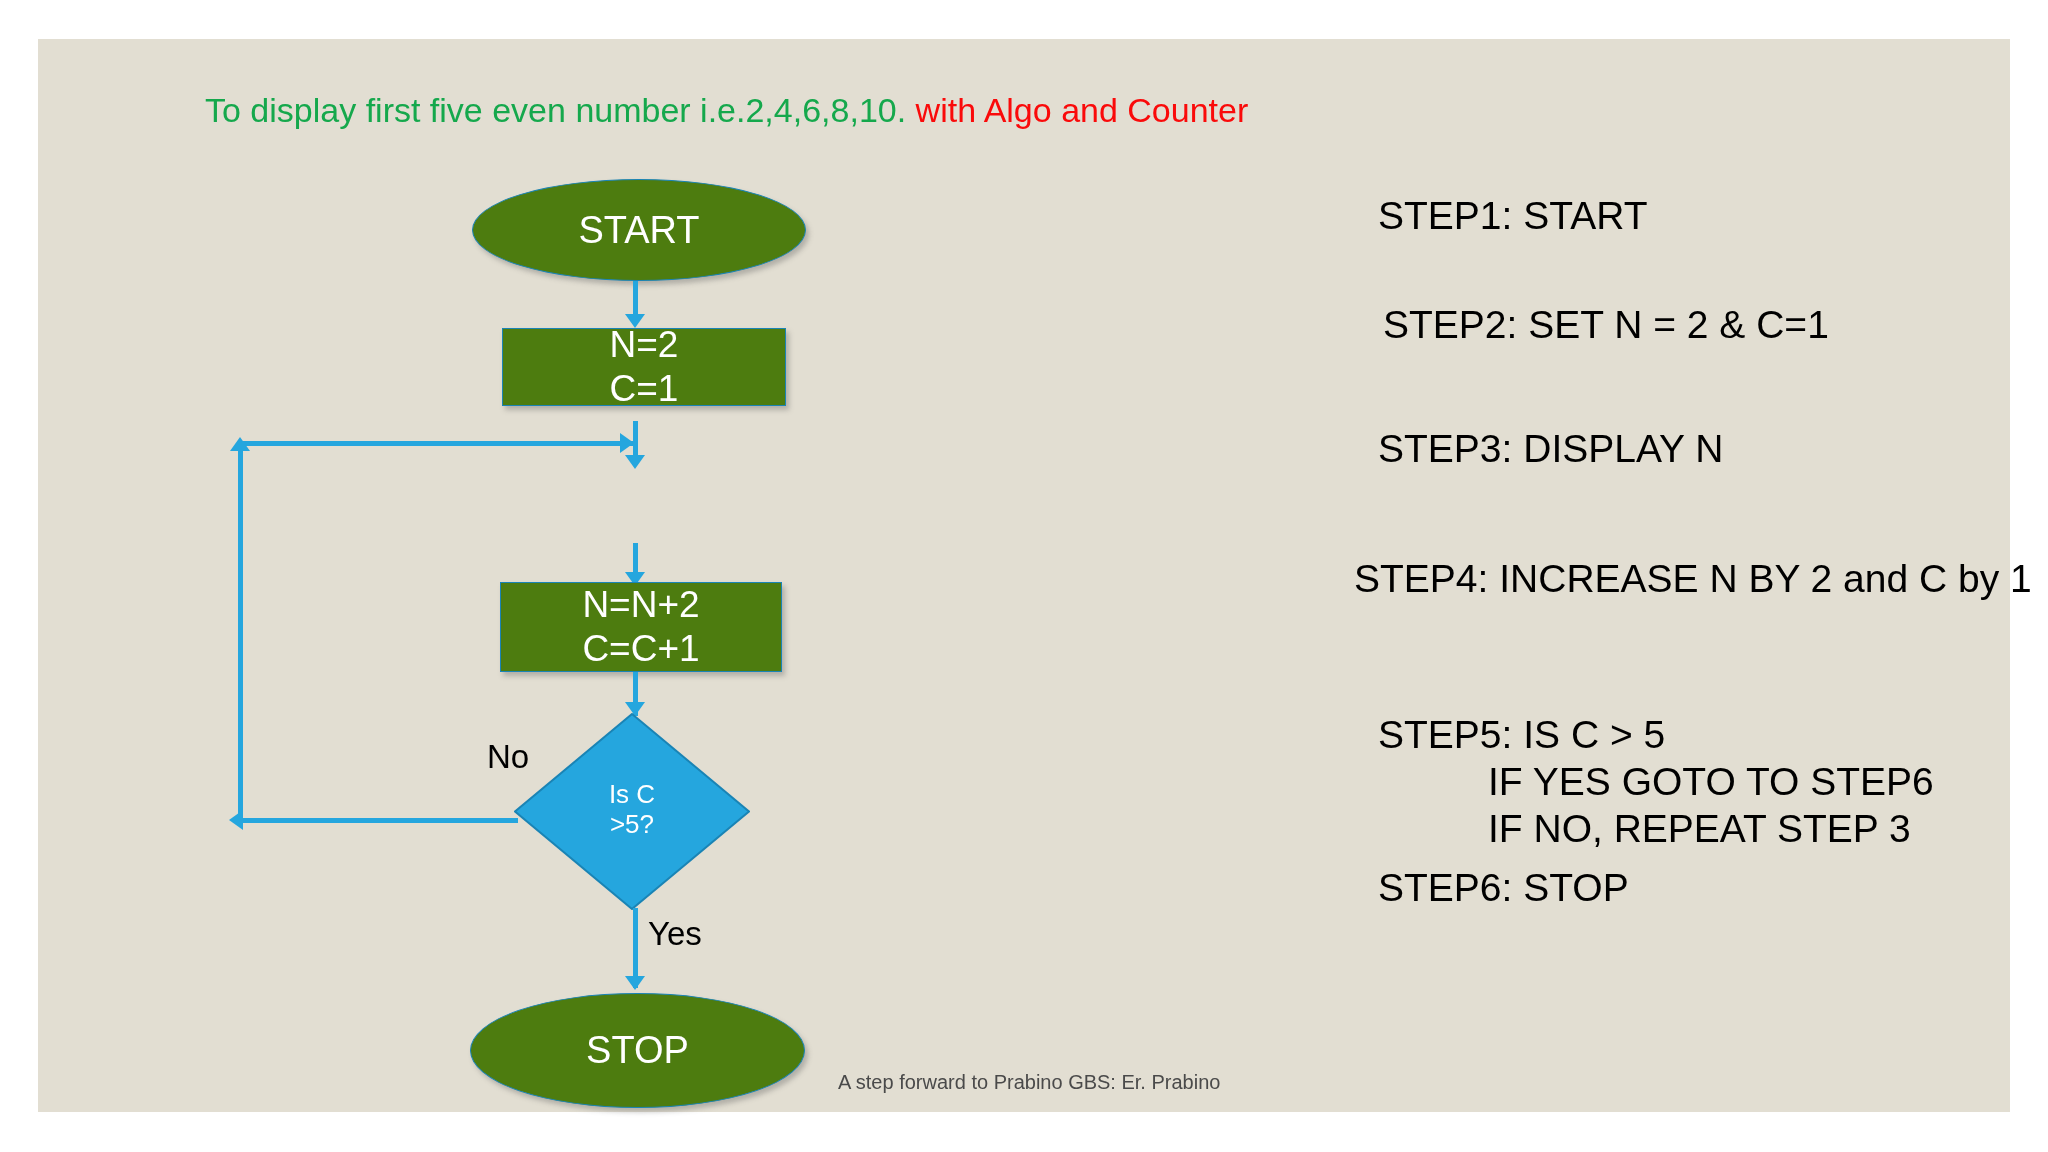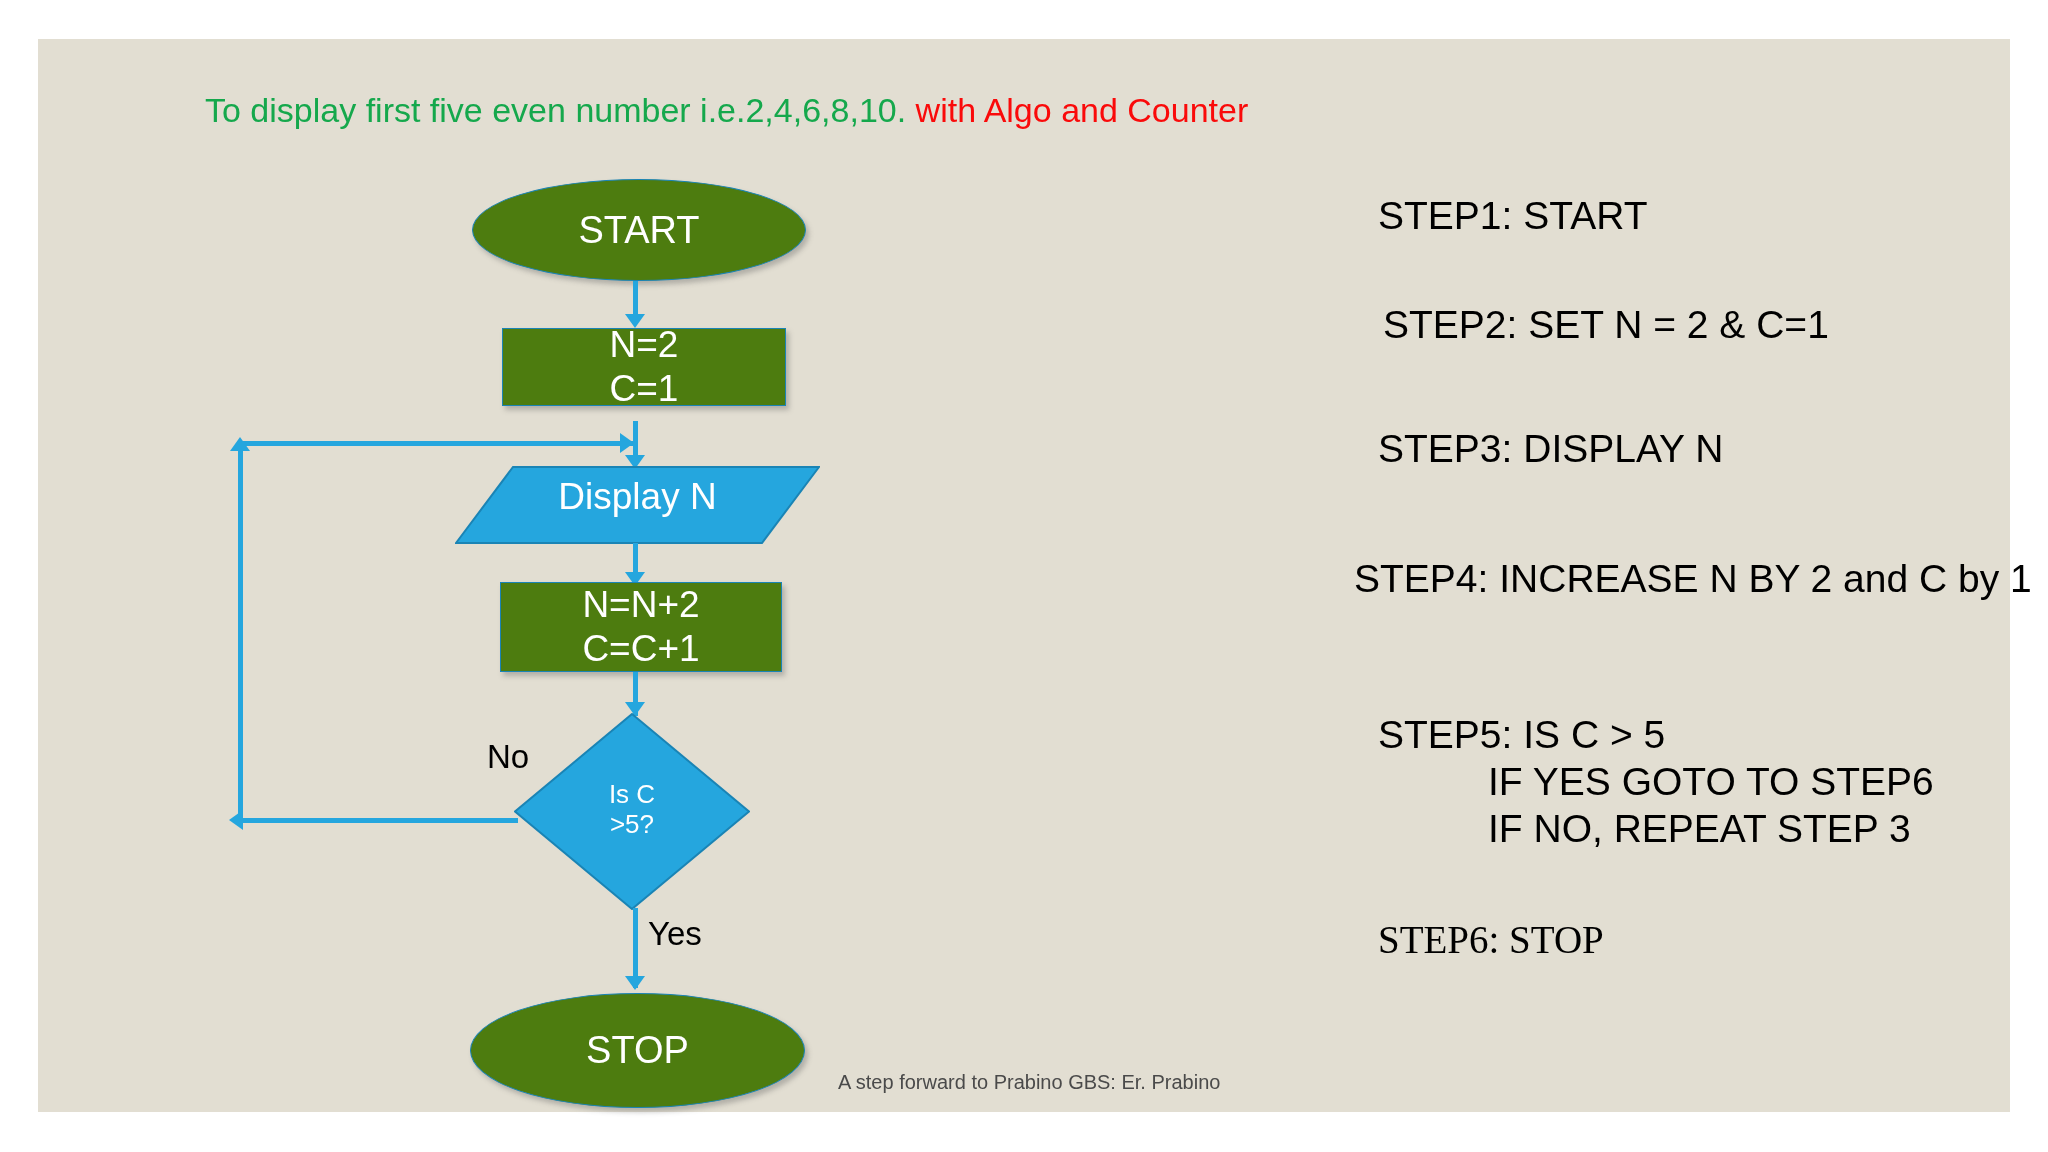--- a/index.html
+++ b/index.html
@@ -203,26 +203,20 @@
   <div class="arrow-down" style="left:625px; top:314px;"></div>
 
   <div class="node" id="node-init">
     <span class="line">N=2</span>
     <span class="line">C=1</span>
   </div>
 
   <div class="conn conn-v" style="left:633px; top:421px; height:42px;"></div>
   <div class="arrow-down" style="left:625px; top:455px;"></div>
 
-  <div class="node" id="node-display">
-    <svg class="para-bg" viewBox="0 0 365 78" preserveAspectRatio="none">
-      <polygon points="58,1 364,1 307,77 1,77" fill="#25a6de" stroke="#1a84b5" stroke-width="2"></polygon>
-    </svg>
-    <span class="line para-label">Display N</span>
-  </div>
 
   <div class="conn conn-v" style="left:633px; top:543px; height:42px;"></div>
   <div class="arrow-down" style="left:625px; top:572px;"></div>
 
   <div class="node" id="node-incr">
     <span class="line">N=N+2</span>
     <span class="line">C=C+1</span>
   </div>
 
   <div class="conn conn-v" style="left:633px; top:672px; height:44px;"></div>
@@ -257,18 +251,18 @@
   <div class="arrow-right" style="left:620px; top:433px;"></div>
 
   <div id="algo-list">
     <div class="algo-step" style="left:0px;   top:0px;">STEP1: START</div>
     <div class="algo-step" style="left:5px;   top:109px;">STEP2: SET N = 2 &amp; C=1</div>
     <div class="algo-step" style="left:0px;   top:233px;">STEP3: DISPLAY N</div>
     <div class="algo-step" style="left:-24px; top:363px;">STEP4: INCREASE N BY 2 and C by 1</div>
     <div class="algo-step" style="left:0px;   top:519px;">STEP5: IS C &gt; 5</div>
     <div class="algo-step" style="left:110px; top:566px;">IF YES GOTO TO STEP6</div>
     <div class="algo-step" style="left:110px; top:613px;">IF NO, REPEAT STEP 3</div>
-    <div class="algo-step" style="left:0px;   top:724px;font-family:Liberation Serif, serif;">STEP6: STOP</div>
+    <div class="algo-step" style="left:0px;   top:672px;">STEP6: STOP</div>
   </div>
 
   <div id="footer-note">A step forward to Prabino GBS: Er. Prabino</div>
 
 </div>
 
 </body></html>

